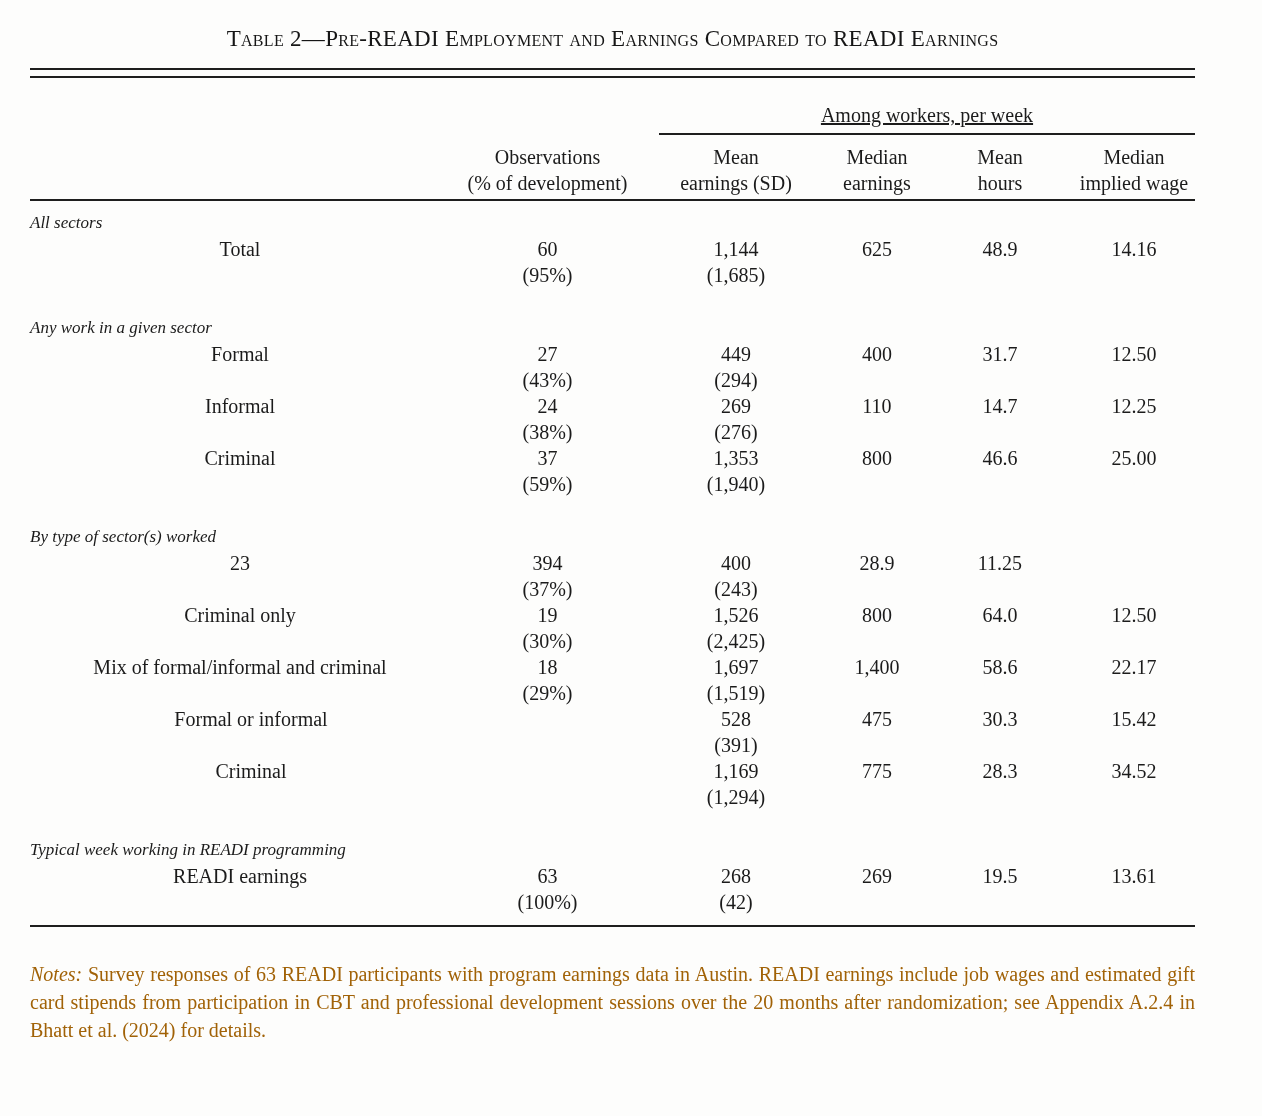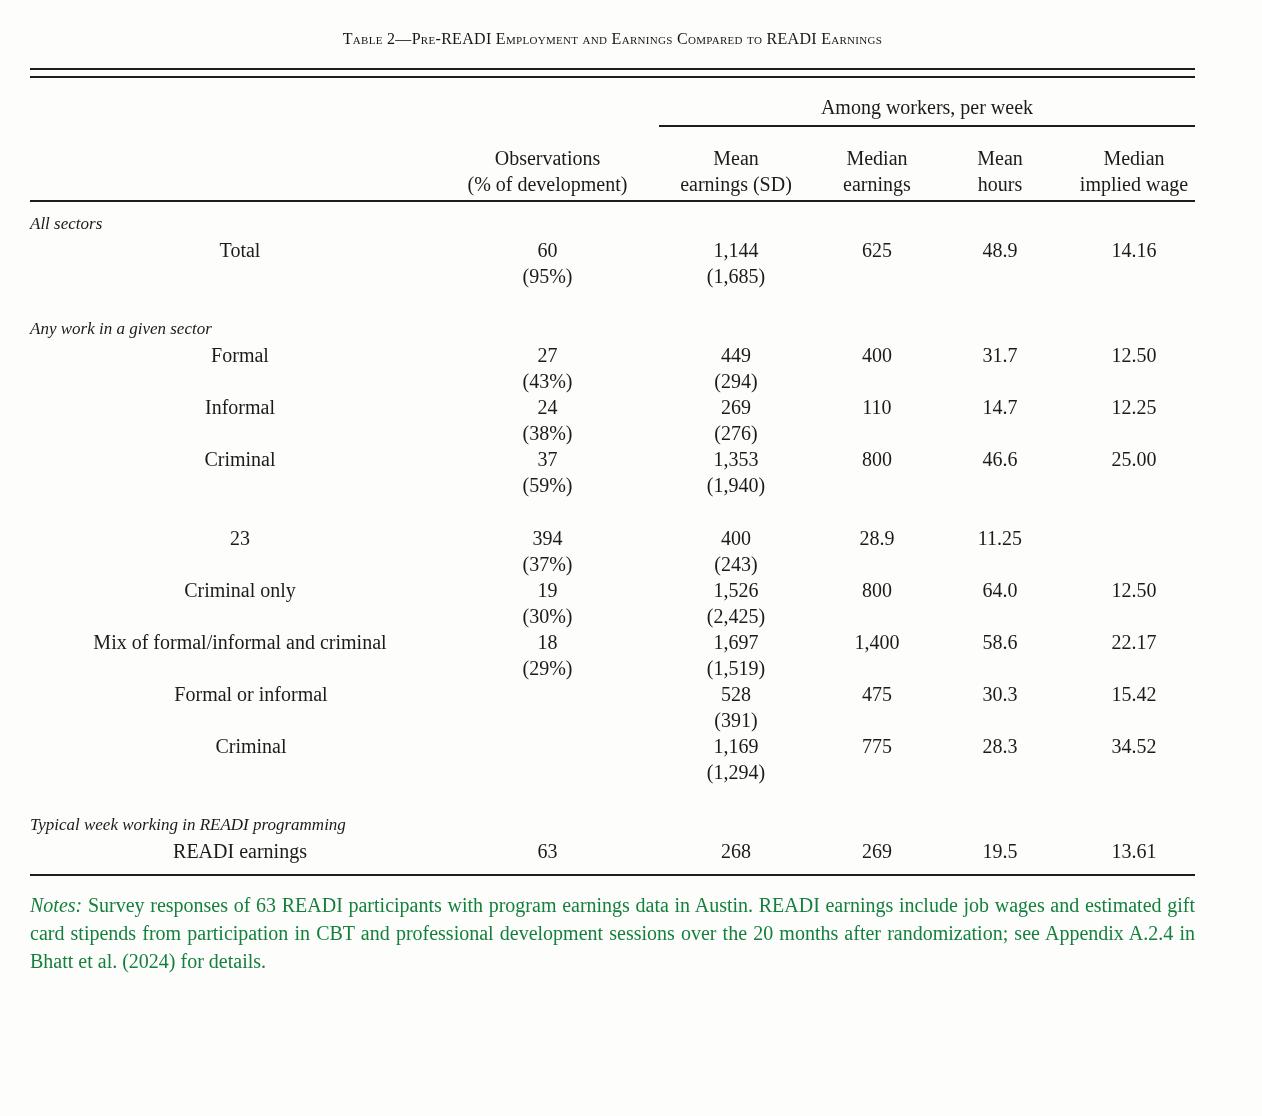--- a/index.html
+++ b/index.html
@@ -15,21 +15,21 @@
     height: 1116px;
     overflow: hidden;
   }
   .sheet {
     width: 1165px;
     margin-left: 30px;
   }
   .table-title {
     margin-top: 26px;
     text-align: center;
-    font-size: 16px;
+    font-size: 23px;
     line-height: 26px;
     font-variant: small-caps;
     letter-spacing: 0.3px;
     color: #161616;
   }
   .rule-double {
     margin-top: 16px;
     height: 10px;
     border-top: 2.5px solid #1e1e1e;
     border-bottom: 2.5px solid #1e1e1e;
@@ -39,57 +39,57 @@
     grid-template-columns: 420px 195px 182px 100px 146px 122px;
   }
   .cell {
     text-align: center;
     font-size: 20px;
     line-height: 26px;
     white-space: nowrap;
   }
   .cell.left { text-align: center; }
   .cell.left.indent { padding-left: 22px; }
-  .hdr-top { margin-top: 16px; }
+  .hdr-top { margin-top: 24px; text-decoration: underline; }
   .span4 {
     grid-column: 3 / 7;
     padding-left: 14px;
   }
   .among-text {
     text-align: center;
     font-size: 20px;
     line-height: 26px;
   }
   .among-rule {
     margin-top: 5px;
     border-bottom: 2px solid #1e1e1e;
   }
-  .colhead { margin-top: 18px; }
+  .colhead { margin-top: 9px; }
   .rule-header {
     margin-top: 3px;
     border-bottom: 2.5px solid #1e1e1e;
   }
   .section { margin-top: 27px; }
   .table-body .section:first-child { margin-top: 9px; }
   .section-header {
     font-style: italic;
     font-size: 17px;
     line-height: 26px;
   }
   .drow + .drow { }
   .rule-bottom {
     margin-top: 10px;
     border-bottom: 2.5px solid #1e1e1e;
   }
   .notes {
-    margin-top: 15px;
+    margin-top: 33px;
     font-size: 20px;
     line-height: 28px;
     text-align: justify;
-    color: #15803d;
+    color: #a16207;
   }
   .notes-label { font-style: italic; }
 </style>
 </head>
 <body>
 
 <div class="page">
   <div class="sheet">
 
     <div class="table-title">Table 2—Pre-READI Employment and Earnings Compared to READI Earnings</div>
@@ -204,20 +204,21 @@
               <div class="cell left"></div>
               <div class="cell">(59%)</div>
               <div class="cell">(1,940)</div>
               <div class="cell"></div>
               <div class="cell"></div>
               <div class="cell"></div>
             </div>
           </div>
         </div>
         <div class="section">
+          <div class="section-header">By type of sector(s) worked</div>
           <div class="drow">
             <div class="grid line1">
               <div class="cell">23</div>
               <div class="cell">394</div>
               <div class="cell">400</div>
               <div class="cell">28.9</div>
               <div class="cell">11.25</div>
             </div>
             <div class="grid line2">
               <div class="cell left"></div>
@@ -305,20 +306,28 @@
           <div class="section-header">Typical week working in READI programming</div>
           <div class="drow">
             <div class="grid line1">
               <div class="cell left">READI earnings</div>
               <div class="cell">63</div>
               <div class="cell">268</div>
               <div class="cell">269</div>
               <div class="cell">19.5</div>
               <div class="cell">13.61</div>
             </div>
+            <div class="grid line2">
+              <div class="cell left"></div>
+              <div class="cell">(100%)</div>
+              <div class="cell">(42)</div>
+              <div class="cell"></div>
+              <div class="cell"></div>
+              <div class="cell"></div>
+            </div>
           </div>
         </div>
       </div>
 
     <div class="rule-bottom"></div>
 
     <p class="notes"><span class="notes-label">Notes:</span> <span>Survey responses of 63 READI participants with program earnings data in Austin. READI earnings include job wages and estimated gift card stipends from participation in CBT and professional development sessions over the 20 months after randomization; see Appendix A.2.4 in Bhatt et al. (2024) for details.</span></p>
 
   </div>
 </div>

